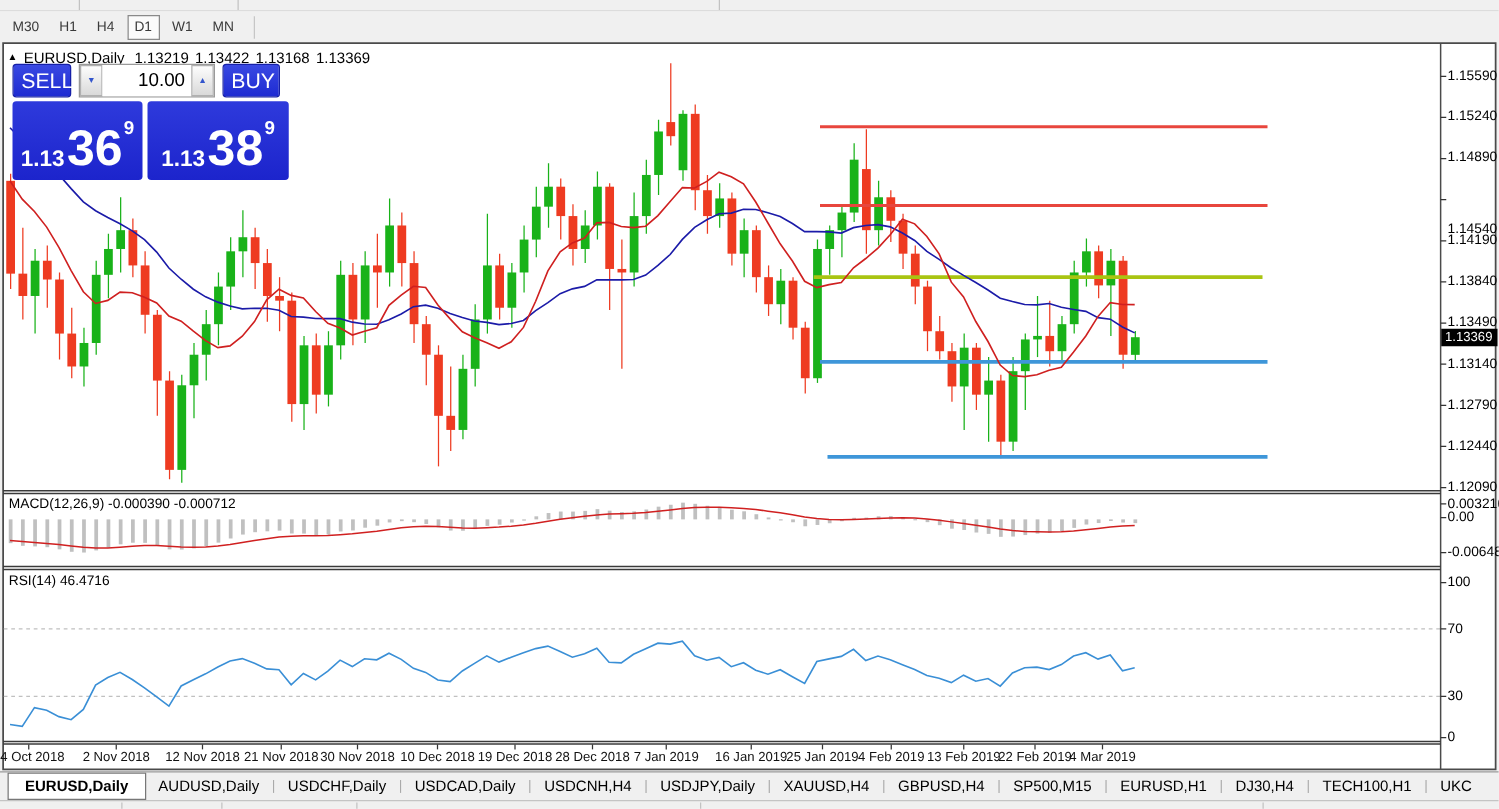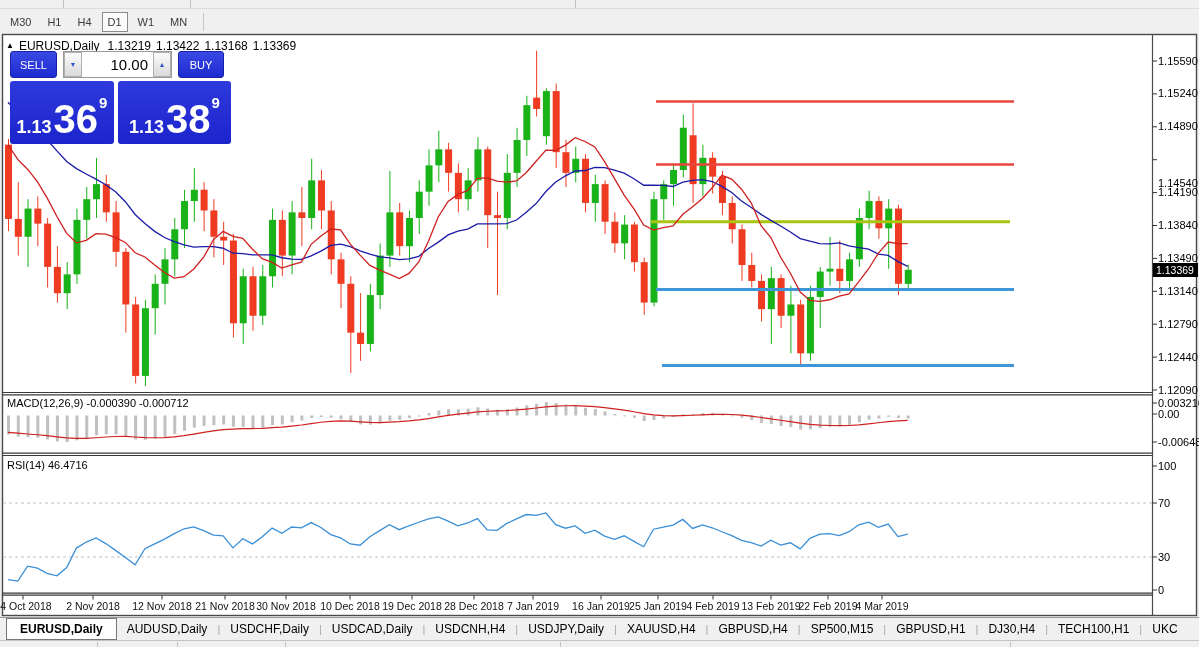--- a/index.html
+++ b/index.html
@@ -17,21 +17,21 @@
   
   #chart-svg{left:0;top:0;z-index:1;}
   .overlay{z-index:2;}
   
   .chart-header{left:6px;top:39px;display:flex;align-items:center;gap:5px;font-size:12px;color:#000;}
   .collapse-tri{font-size:8px;position:relative;top:-1px;}
   .hdr-num{margin-left:3px;}
   
   .trade-panel{left:10px;top:51px;width:222px;}
   .tp-row1{display:flex;align-items:stretch;height:27px;}
-  .tp-btn{border:1px solid #1620a8;background:linear-gradient(#3949e2,#1e2bd2);color:#fff;font-size:11px;
+  .tp-btn{border:1px solid #1620a8;background:linear-gradient(#3949e2,#1e2bd2);color:#fff;font-size:17px;
           font-family:inherit;border-radius:3px;cursor:pointer;}
   .tp-btn.sell{width:47px;}
   .tp-btn.buy{width:46px;}
   .tp-spinner{display:flex;align-items:stretch;background:#fff;border:1px solid #9a9a9a;margin:0 6px;height:25px;}
   .tp-spin-btn{width:18px;border:1px solid #b0b0b0;background:linear-gradient(#fdfdfd,#d9d9d9);
                color:#3355cc;font-size:7px;padding:0;font-family:inherit;cursor:pointer;}
   .tp-vol{width:66px;border:none;outline:none;text-align:right;font-size:15px;padding:0 5px 0 0;font-family:inherit;color:#000;}
   .tp-row2{display:flex;gap:4px;margin-top:3px;}
   .tp-price{height:63px;border-radius:3px;background:linear-gradient(#2e3adc,#1c24cc);color:#fff;
             display:flex;align-items:flex-end;justify-content:center;padding-bottom:8px;box-sizing:border-box;cursor:pointer;}
@@ -527,21 +527,21 @@
       <div class="tab">USDCNH,H4</div>
       <span class="tab-sep">|</span>
       <div class="tab">USDJPY,Daily</div>
       <span class="tab-sep">|</span>
       <div class="tab">XAUUSD,H4</div>
       <span class="tab-sep">|</span>
       <div class="tab">GBPUSD,H4</div>
       <span class="tab-sep">|</span>
       <div class="tab">SP500,M15</div>
       <span class="tab-sep">|</span>
-      <div class="tab">GBPUSD,H1</div>
+      <div class="tab">EURUSD,H1</div>
       <span class="tab-sep">|</span>
       <div class="tab">DJ30,H4</div>
       <span class="tab-sep">|</span>
       <div class="tab">TECH100,H1</div>
       <span class="tab-sep">|</span>
       <div class="tab">UKC</div>
     </div>
   <span class="tab-arrow" style="left:1114px;font-size:7px;color:#999">◀</span>
   <span class="tab-arrow" style="left:1134px">▶</span>
 

